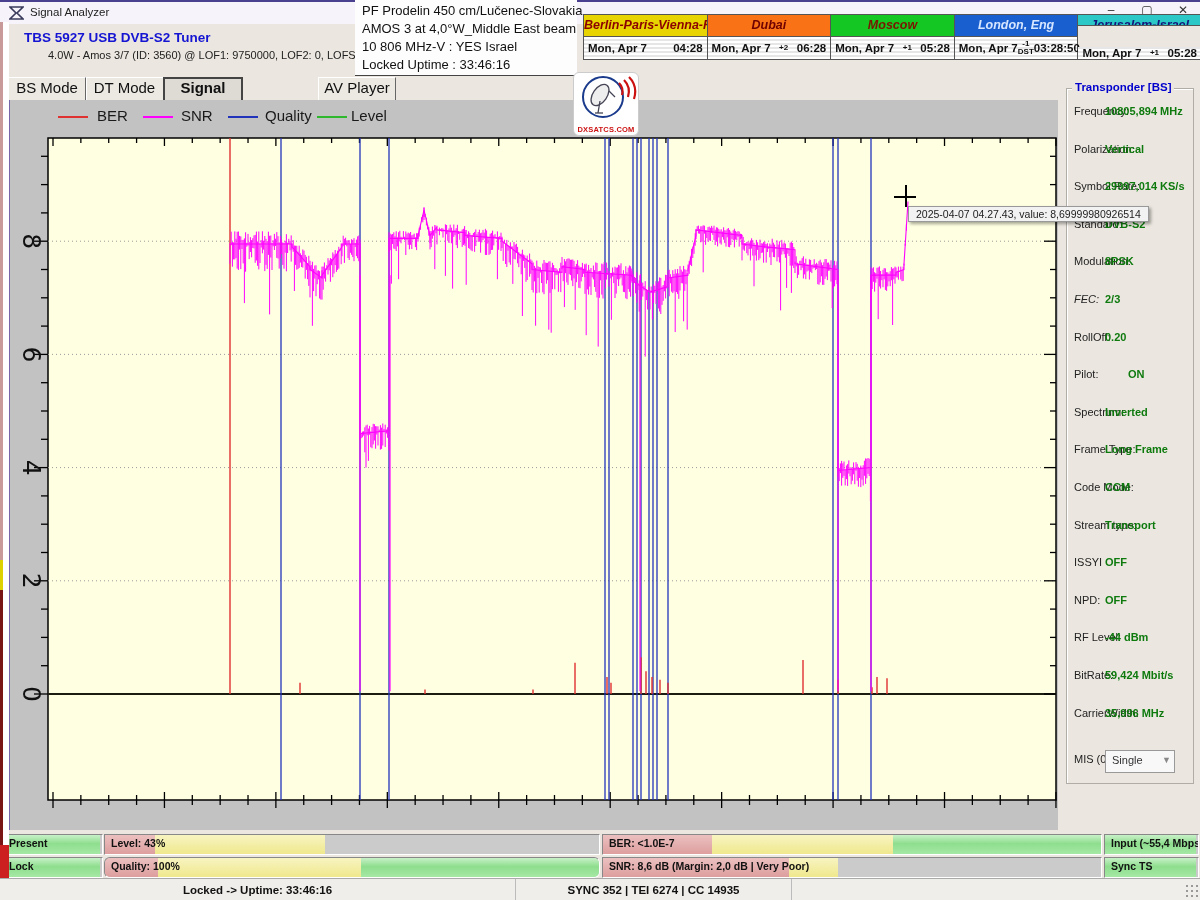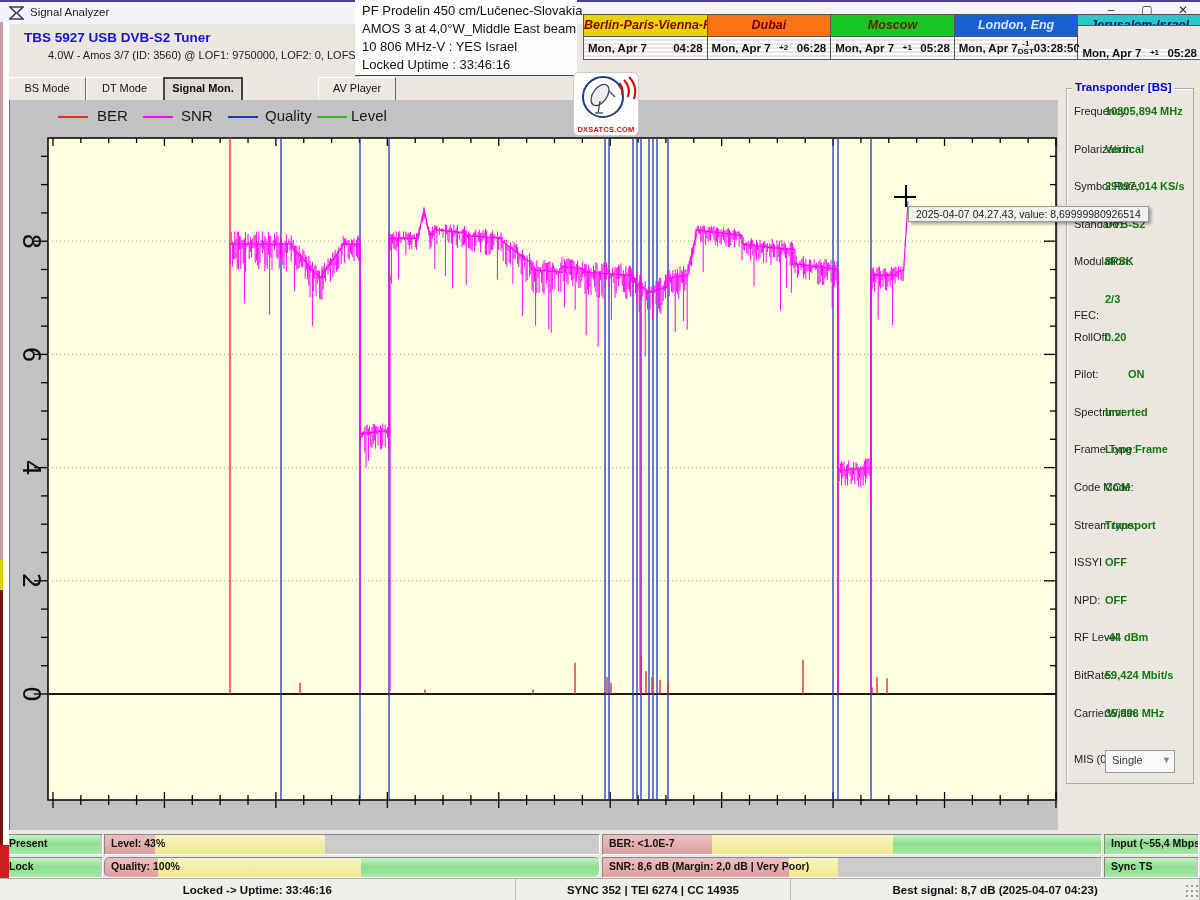--- a/index.html
+++ b/index.html
@@ -21,21 +21,21 @@
   .clock:last-child{border-right:none;gap:21px;}
   .clock-head{height:21px;border-bottom:1px solid #555;font-size:12.5px;font-weight:bold;font-style:italic;
               text-align:center;line-height:21px;white-space:nowrap;overflow:hidden;}
   .clock-body{flex:1;background:repeating-linear-gradient(0deg,#fff 0 2px,#e6e6e6 2px 4px);
               display:flex;align-items:center;padding:0 4px;font-size:11.5px;font-weight:bold;color:#111;white-space:nowrap;}
   .clock-body .dt{flex:0 0 auto;}
   .clock-body .off{flex:1;text-align:center;font-size:8px;line-height:8px;}
   .clock-body .tm{flex:0 0 auto;}
   
   .tab{position:absolute;top:77px;width:76px;height:22px;background:#ece9e2;border:1px solid #777;
-       border-color:#fff #666 #666 #fff;font-size:11px;color:#111;text-align:center;line-height:20px;cursor:default;}
+       border-color:#fff #666 #666 #fff;font-size:15px;color:#111;text-align:center;line-height:20px;cursor:default;}
   .tab.active{background:#dedbd4;border:2px solid #444;line-height:18px;font-weight:bold;}
   
   #chart-panel{left:10px;top:100px;width:1048px;height:730px;background:#c2c2c2;}
   .legend-line{position:absolute;top:116px;width:30px;height:2px;}
   .legend-label{position:absolute;top:107px;font-size:15px;color:#1a1a1a;}
   #plot-svg{position:absolute;left:20px;top:130px;}
   
   #tooltip{left:908px;top:206px;background:#f2f2f2;border:1px solid #999;box-shadow:2px 2px 3px rgba(0,0,0,.35);
            font-size:10.5px;color:#222;padding:1px 7px;white-space:nowrap;z-index:60;}
   .xhair{background:#000;z-index:55;}
@@ -348,21 +348,21 @@
       <div class="tp-label" style="top: 105px;">Frequency:</div>
       <div class="tp-value" style="top: 105px;">10805,894 MHz</div>
       <div class="tp-label" style="top: 142.6px;">Polarization:</div>
       <div class="tp-value" style="top: 142.6px;">Vertical</div>
       <div class="tp-label" style="top: 180.2px;">Symbol Rate:</div>
       <div class="tp-value" style="top: 180.2px;">29997,014 KS/s</div>
       <div class="tp-label" style="top: 217.8px;">Standard:</div>
       <div class="tp-value" style="top: 217.8px;">DVB-S2</div>
       <div class="tp-label" style="top: 255.4px;">Modulation:</div>
       <div class="tp-value" style="top: 255.4px;">8PSK</div>
-      <div class="tp-label" style="top: 309px;">FEC:</div>
+      <div class="tp-label" style="top: 293px; font-style: italic;">FEC:</div>
       <div class="tp-value" style="top: 293px;">2/3</div>
       <div class="tp-label" style="top: 330.6px;">RollOff:</div>
       <div class="tp-value" style="top: 330.6px;">0.20</div>
       <div class="tp-label" style="top: 368.2px;">Pilot:</div>
       <div class="tp-value" style="top: 368.2px; margin-left: 23px;">ON</div>
       <div class="tp-label" style="top: 405.8px;">Spectrum:</div>
       <div class="tp-value" style="top: 405.8px;">Inverted</div>
       <div class="tp-label" style="top: 443.4px;">Frame Type:</div>
       <div class="tp-value" style="top: 443.4px;">Long Frame</div>
       <div class="tp-label" style="top: 481px;">Code Mode:</div>
@@ -425,21 +425,20 @@
       </div>
       <div class="bar-cell" style="left: 1104px; top: 857px; width: 93px;">
         <div class="bar-seg seg-green" style="left: 0px; width: 91px;"></div>
         <span class="bar-label">Sync TS</span>
       </div>
     </div>
 
   <div id="statusbar" class="abs">
       <div class="sb-seg" style="width: 515px;">Locked -&gt; Uptime: 33:46:16</div>
       <div class="sb-seg" style="width: 275px;">SYNC 352 | TEI 6274 | CC 14935</div>
-      <div class="sb-seg" style="width: 408px;">Best signal: 8,7 dB (2025-04-07 04:23)</div>
     </div>
   <div id="grip" class="abs"></div>
 
   <div class="abs" style="left:0;top:22px;width:3px;height:538px;background:#c99a9a"></div>
   <div class="abs" style="left:0;top:560px;width:3px;height:30px;background:#ddd200"></div>
   <div class="abs" style="left:0;top:590px;width:3px;height:255px;background:#7a1515"></div>
   <div class="abs" style="left:0;top:845px;width:9px;height:33px;background:#cc2020"></div>
   <div class="abs" style="left:3px;top:22px;width:6px;height:823px;background:#fff"></div>
   <div class="abs" style="left:9px;top:100px;width:1px;height:730px;background:#7766aa"></div>
 </div>

